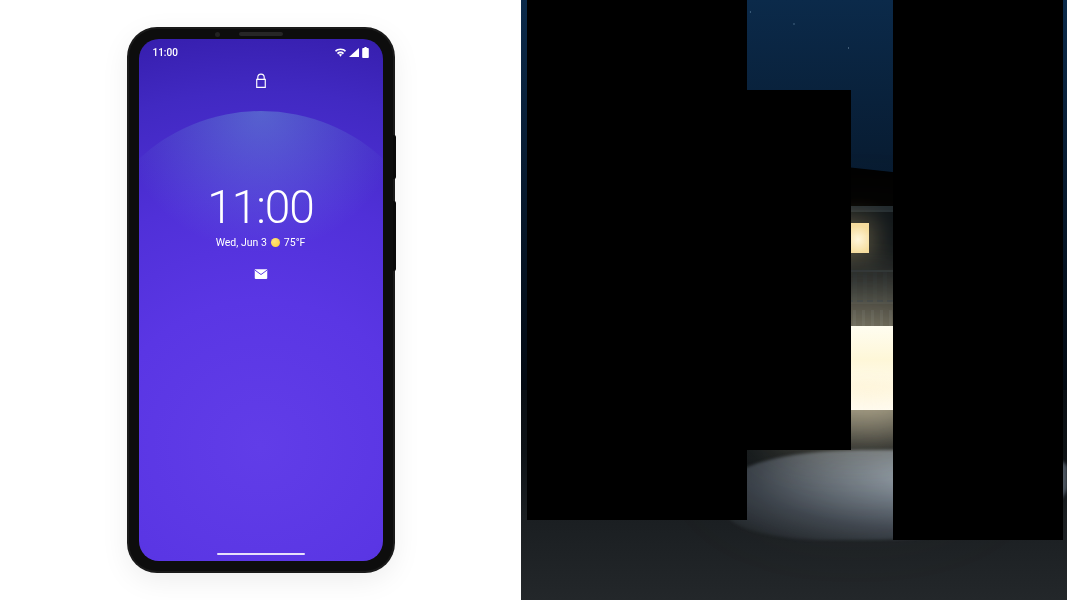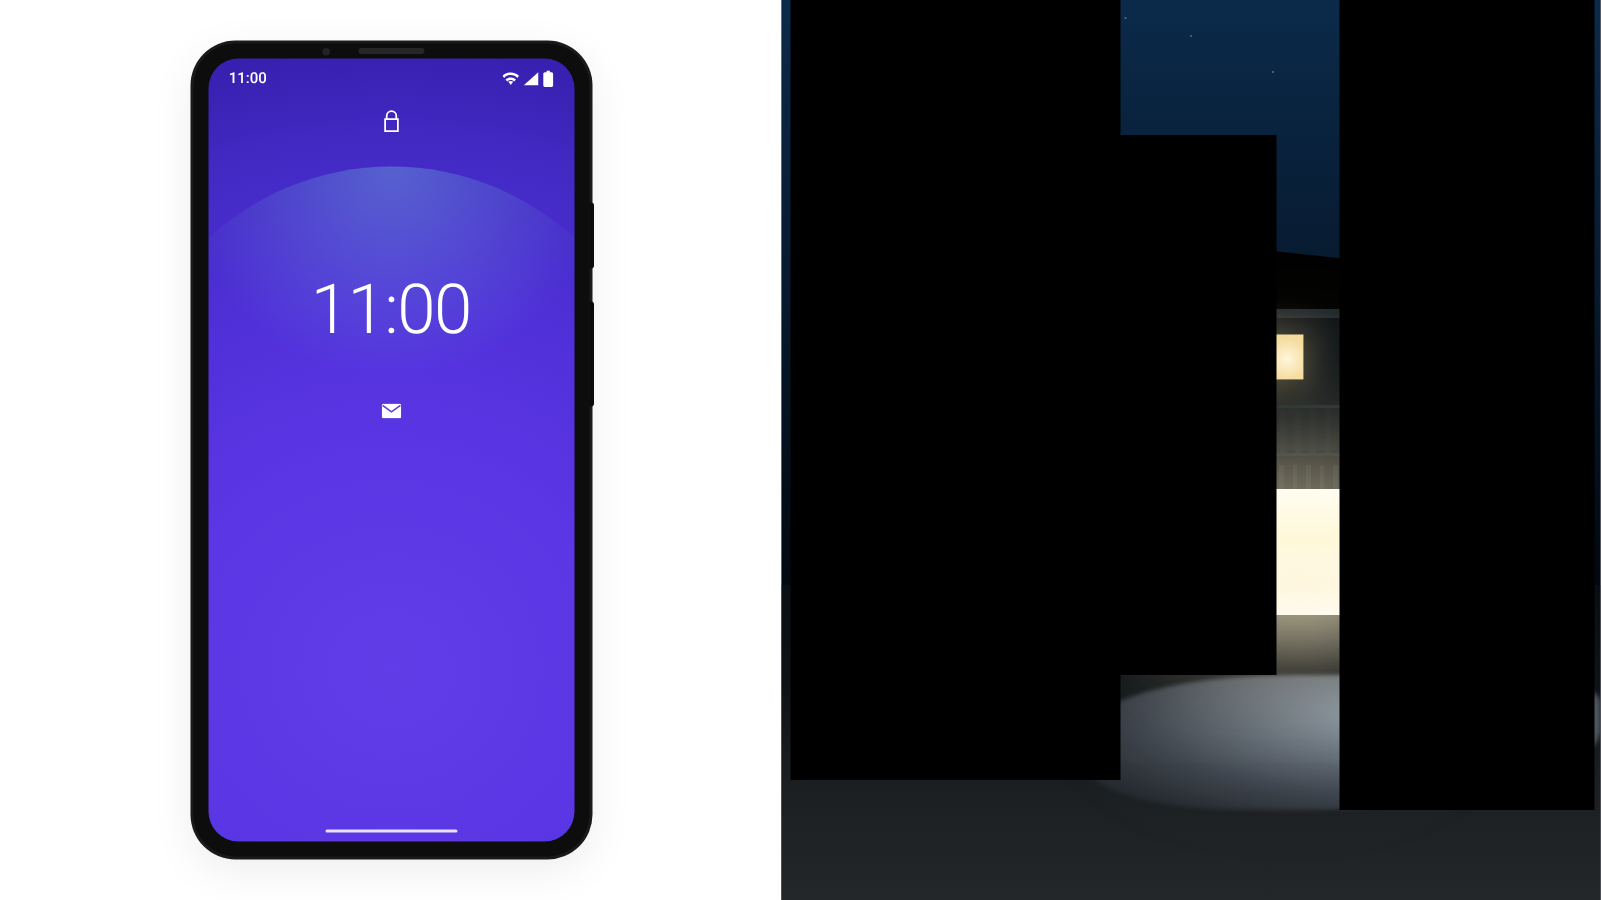--- a/index.html
+++ b/index.html
@@ -281,20 +281,25 @@
         </div>
 
         <div class="lock-icon">
           <svg width="13" height="16" viewBox="0 0 24 30">
               <path fill="none" stroke="#fff" stroke-width="2.2" d="M6 12V8a6 6 0 0112 0v4M4 12h16v15H4z"></path>
             </svg>
         </div>
 
         <div class="clock-block">
           <div class="clock-time">11:00</div>
+          <div class="clock-subline">
+            <span>Wed, Jun 3</span>
+            <span class="weather-icon"></span>
+            <span>75°F</span>
+          </div>
         </div>
 
         <div class="notification-icon">
           <svg width="13" height="10" viewBox="0 0 24 18">
               <rect x="0" y="0" width="24" height="18" rx="2" fill="#fff"></rect>
               <path d="M1 2l11 8 11-8" stroke="#5a36e4" stroke-width="1.8" fill="none"></path>
             </svg>
         </div>
 
         <div class="home-indicator"></div>

